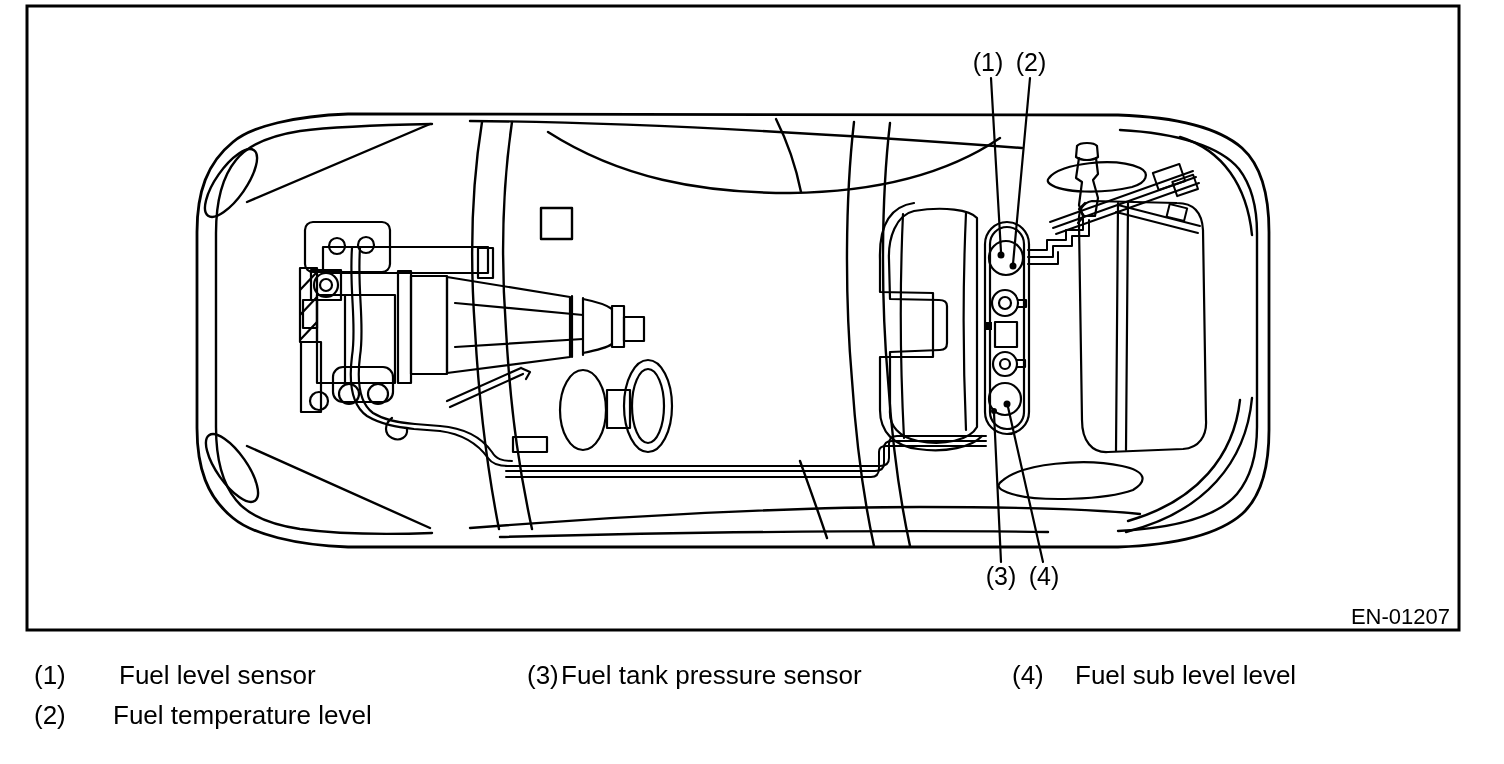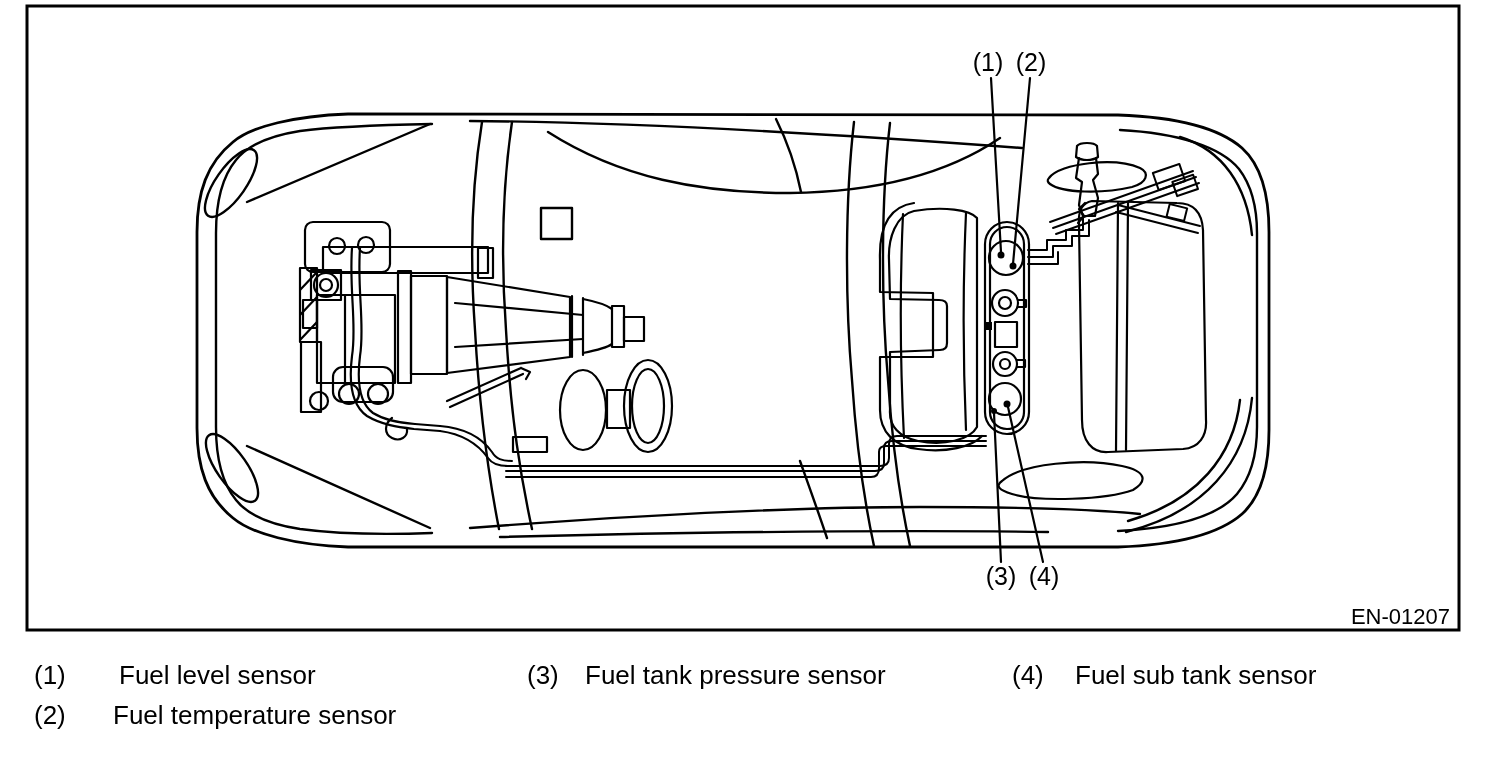--- a/index.html
+++ b/index.html
@@ -217,22 +217,22 @@
     <text x="1044" y="585" font-size="25" text-anchor="middle">(4)</text>
 
     <text x="1450" y="624" font-size="22" text-anchor="end">EN-01207</text>
   </svg>
 
   <div class="legend">
     <span style="left:34px;  top:661px">(1)</span>
     <span style="left:119px; top:661px">Fuel level sensor</span>
 
     <span style="left:34px;  top:701px">(2)</span>
-    <span style="left:113px; top:701px">Fuel temperature sensor</span>
+    <span style="left:113px; top:701px">Fuel temperature level</span>
 
     <span style="left:527px; top:661px">(3)</span>
-    <span style="left:585px; top:661px">Fuel tank pressure sensor</span>
+    <span style="left:561px; top:661px">Fuel tank pressure sensor</span>
 
     <span style="left:1012px;top:661px">(4)</span>
-    <span style="left:1075px;top:661px">Fuel sub tank sensor</span>
+    <span style="left:1075px;top:661px">Fuel sub level level</span>
   </div>
 
 </div>
 
 </body></html>

